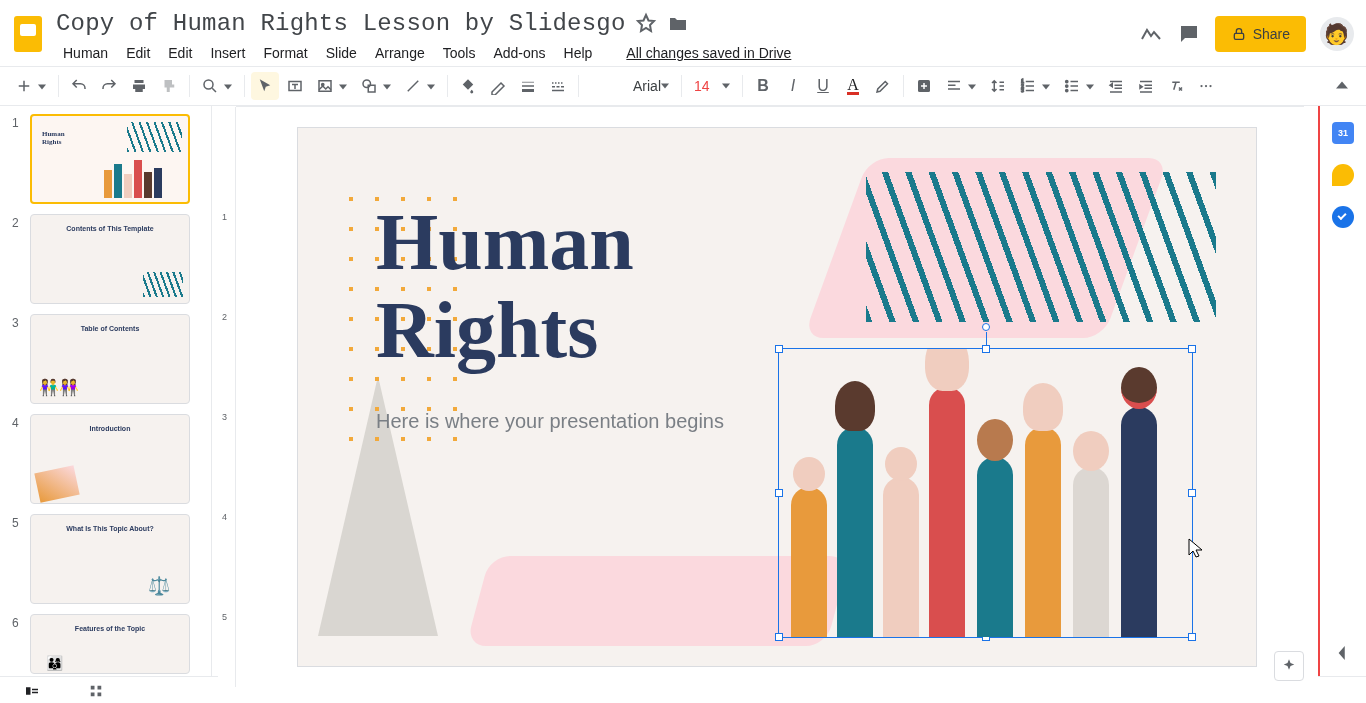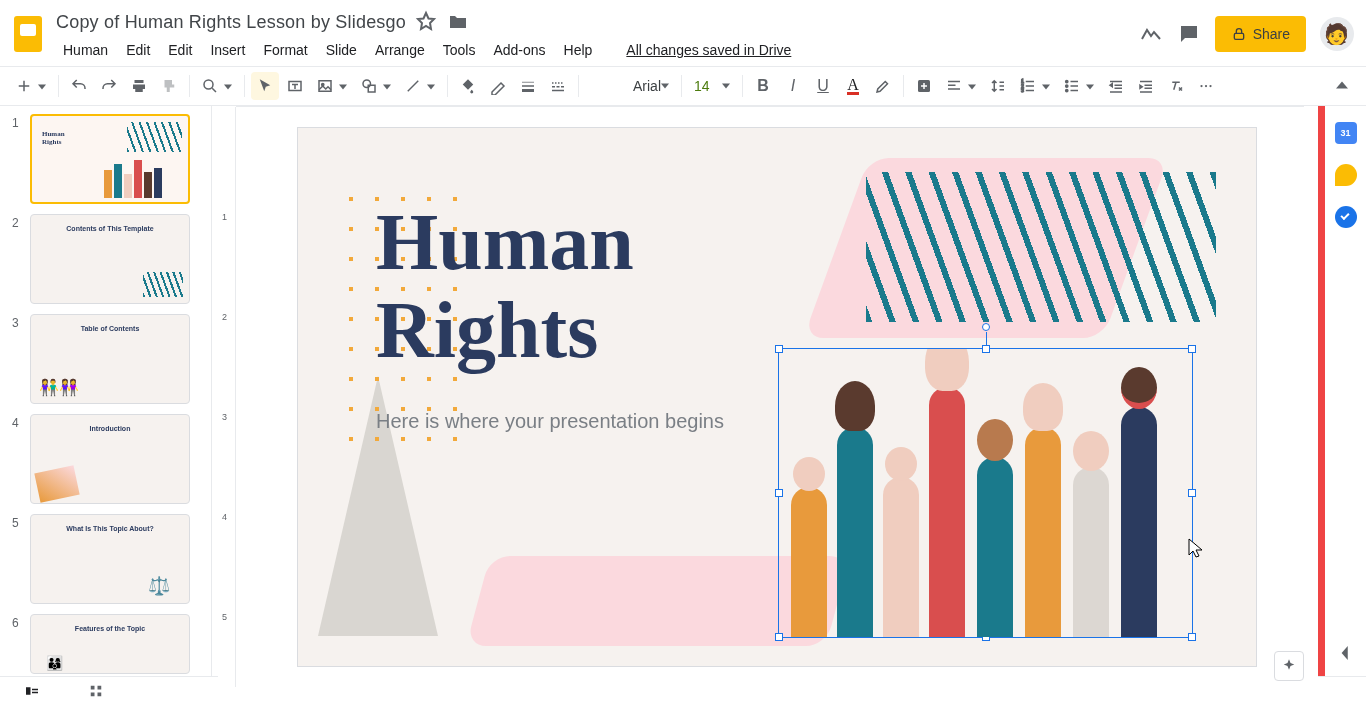--- a/index.html
+++ b/index.html
@@ -3,39 +3,39 @@
 <meta charset="utf-8">
 <style>
 * { margin: 0; padding: 0; box-sizing: border-box; }
 body { font-family: Arial, "Open Sans", sans-serif; background: #fff; overflow: hidden; height: 703px; width: 1366px; color: #202124; }
 .top-header { height: 66px; display: flex; align-items: flex-start; padding: 6px 12px 0 8px; }
 .logo { width: 40px; height: 40px; margin: 8px 8px 0 0; display: flex; align-items: center; justify-content: center; }
 .logo div { width: 28px; height: 36px; background: #fbbc04; border-radius: 3px; position: relative; }
 .logo div::after { content: ""; position: absolute; left: 6px; top: 8px; width: 16px; height: 12px; background: #fff; border-radius: 2px; }
 .title-block { flex: 1; padding-top: 4px; }
 .title-row { display: flex; align-items: center; gap: 8px; }
-.doc-title { font-size: 18px; color: #414549; letter-spacing: .2px; }
+.doc-title { font-size: 24px; color: #414549; letter-spacing: .2px; font-family: Liberation Mono, monospace; }
 .icon-btn { width: 24px; height: 24px; display: flex; align-items: center; justify-content: center; color: #5f6368; cursor: pointer; }
 .menubar { display: flex; gap: 4px; margin-top: 4px; }
 .menubar span { padding: 4px 7px; font-size: 14px; color: #202124; border-radius: 4px; cursor: pointer; }
 .save-text { font-size: 13px; color: #5f6368; text-decoration: underline; margin-left: 16px; cursor: pointer; }
 .header-right { display: flex; align-items: center; gap: 14px; margin-top: 10px; }
 .present-group { display: flex; }
 .present-btn { height: 36px; border: 1px solid #dadce0; border-right: none; border-radius: 4px 0 0 4px; display: flex; align-items: center; gap: 8px; padding: 0 14px; font-size: 14px; color: #3c4043; cursor: pointer; }
 .present-drop { height: 36px; width: 24px; border: 1px solid #dadce0; border-radius: 0 4px 4px 0; display: flex; align-items: center; justify-content: center; cursor: pointer; color: #5f6368; }
 .share-btn { height: 36px; background: #fbbc04; border-radius: 4px; display: flex; align-items: center; gap: 6px; padding: 0 16px; font-size: 14px; font-weight: 500; color: #3c4043; cursor: pointer; }
 .avatar { width: 34px; height: 34px; border-radius: 50%; background: #e8eaed; display:flex; align-items:center; justify-content:center; font-size:20px; }
 .toolbar { height: 40px; border-top: 1px solid #e8eaed; border-bottom: 1px solid #e8eaed; display: flex; align-items: center; padding: 0 10px; gap: 2px; }
 .tb { width: 28px; height: 28px; display: flex; align-items: center; justify-content: center; color: #5f6368; border-radius: 4px; cursor: pointer; }
 .tb svg { width: 18px; height: 18px; }
 .tb-sep { width: 1px; height: 22px; background: #e8eaed; margin: 0 4px; }
 .tb-drop { display: flex; align-items: center; }
 .tb-drop .caret { width: 14px; color: #5f6368; }
 .font-box { width: 90px; height: 26px; border: none; display: flex; align-items: center; justify-content: flex-end; padding: 0 6px; font-size: 14px; color: #3c4043; }
-.size-box { width: 48px; height: 26px; border: none; display: flex; align-items: center; justify-content: space-between; padding: 0 6px; font-size: 14px; color: #4d7c0f; }
+.size-box { width: 48px; height: 26px; border: none; display: flex; align-items: center; justify-content: space-between; padding: 0 6px; font-size: 14px; color: #ef4444; }
 .text-a { font-family: serif; font-size: 16px; color: #202124; border-bottom: 3px solid #d93025; line-height: 14px; }
 .main-area { display: flex; height: 570px; }
 .film-strip { width: 212px; border-right: 1px solid #e8eaed; overflow-y: auto; padding: 8px 8px 8px 12px; position: relative; }
 .slide-item { display: flex; margin-bottom: 10px; }
 .slide-num { width: 18px; font-size: 12px; color: #5f6368; padding-top: 2px; }
 .thumb { width: 160px; height: 90px; border: 1px solid #dadce0; border-radius: 4px; background: #f6f2ef; position: relative; overflow: hidden; font-size:7px; }
 .thumb.selected { border: 2px solid #fbbc04; background:#fdf6f2; }
 .canvas-wrap { flex: 1; background: #fff; display: flex; flex-direction: column; position: relative; }
 .ruler-h { height: 18px; background: #fff; border-bottom: 1px solid #e8eaed; margin-left: 24px; margin-right:14px; font-size: 9px; color: #5f6368; position: relative; }
 .canvas-area { flex: 1; display: flex; }
@@ -44,21 +44,21 @@
 .slide { width: 960px; height: 540px; background: #f6f2ef; border: 1px solid #dadce0; position: relative; overflow: hidden; }
 .slide-title { position: absolute; left: 78px; top: 70px; font-family: "Georgia", serif; font-size: 80px; font-weight: 600; color: #2b3b5f; line-height: 1.1; }
 .slide-sub { position: absolute; left: 78px; top: 282px; font-size: 20px; color: #7a7f85; }
 .sel-box { position: absolute; left: 480px; top: 220px; width: 415px; height: 290px; border: 1px solid #1a73e8; }
 .handle { position: absolute; width: 8px; height: 8px; background: #fff; border: 1px solid #1a73e8; }
 .handle.tl{left:-4px;top:-4px}.handle.tm{left:calc(50% - 4px);top:-4px}.handle.tr{right:-4px;top:-4px}
 .handle.ml{left:-4px;top:calc(50% - 4px)}.handle.mr{right:-4px;top:calc(50% - 4px)}
 .handle.bl{left:-4px;bottom:-4px}.handle.bm{left:calc(50% - 4px);bottom:-4px}.handle.br{right:-4px;bottom:-4px}
 .rot{position:absolute;left:calc(50% - 4px);top:-26px;width:8px;height:8px;border-radius:50%;background:#fff;border:1px solid #1a73e8}
 .rot::after{content:"";position:absolute;left:3px;top:8px;width:1px;height:14px;background:#1a73e8}
-.side-panel { width: 48px; border-left: 7px solid #ef4444; display: flex; flex-direction: column; align-items: center; gap: 20px; padding-top: 16px; }
+.side-panel { width: 48px; border-left: 2px solid #ef4444; display: flex; flex-direction: column; align-items: center; gap: 20px; padding-top: 16px; }
 .side-icon { width: 22px; height: 22px; border-radius: 4px; }
 .footer { height: 28px; border-top: 1px solid #e8eaed; display: flex; align-items: center; padding: 0 18px; gap: 36px; }
 .explore-btn { position: absolute; right: 14px; bottom: 6px; width: 30px; height: 30px; background: #fff; border: 1px solid #dadce0; border-radius: 4px; display: flex; align-items: center; justify-content: center; color: #5f6368; cursor: pointer; }
 .cursor { position: absolute; left: 890px; top: 410px; font-size: 14px; color: #000; z-index: 100; pointer-events:none; }
 .hand { position:absolute; bottom:0; width:36px; border-radius:18px 18px 0 0; }
 .caret-svg{width:8px;height:8px}
 .dots-grid{position:absolute;left:40px;top:56px;width:120px;height:260px;background-image:radial-gradient(#f2a93b 2px,transparent 2px);background-size:26px 30px}
 .stripes{position:absolute;right:40px;top:44px;width:350px;height:150px;background:repeating-linear-gradient(70deg,#1a7a8c 0 6px,transparent 6px 22px)}
 .pink-blob{position:absolute;right:120px;top:30px;width:300px;height:180px;background:#fbd9de;transform:skewX(-20deg);border-radius:20px}
 .pink-blob2{position:absolute;left:180px;bottom:20px;width:360px;height:90px;background:#fbd9de;transform:skewX(-15deg);border-radius:20px}

